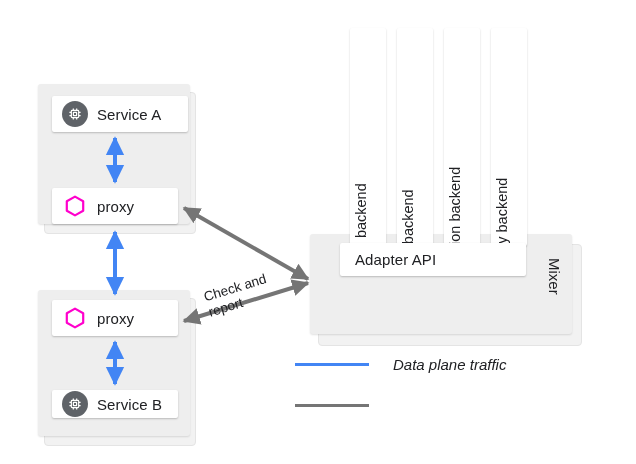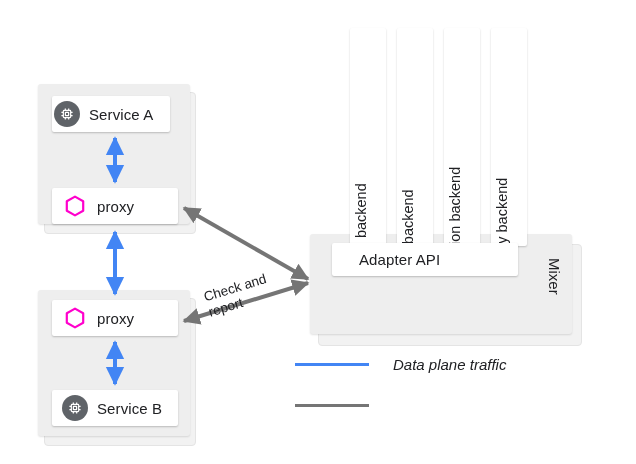--- a/index.html
+++ b/index.html
@@ -141,21 +141,21 @@
 </style>
 </head>
 <body>
 
 <div id="canvas">
 
   <div class="pod-shadow" style="left:44px; top:92px; width:150px; height:140px;"></div>
   <div class="pod-front" style="left:38px; top:84px; width:152px; height:140px;">
   </div>
 
-  <div class="wbox" style="left:52px; top:96px; width:118px; height:36px; padding:0 2px;">
+  <div class="wbox" style="left:52px; top:96px; width:136px; height:36px; padding:0 10px;">
     <span class="chip-icon">
       <svg width="16" height="16" viewBox="0 0 24 24" aria-hidden="true">
         <g fill="none" stroke="#ffffff" stroke-width="1.8">
           <rect x="6.5" y="6.5" width="11" height="11" rx="1.2"></rect>
           <rect x="9.6" y="9.6" width="4.8" height="4.8" rx="0.6"></rect>
           <path d="M9.5 6.5V3.6M14.5 6.5V3.6M9.5 17.5v2.9M14.5 17.5v2.9M6.5 9.5H3.6M6.5 14.5H3.6M17.5 9.5h2.9M17.5 14.5h2.9"></path>
         </g>
       </svg>
     </span>
     <span class="wbox-label">Service A</span>
@@ -176,21 +176,21 @@
 
   <div class="wbox" style="left:52px; top:300px; width:126px; height:36px; padding:0 10px;">
     <span class="hex-icon">
       <svg width="20" height="22" viewBox="0 0 20 22" aria-hidden="true">
         <polygon points="10,1.6 18.2,6.3 18.2,15.7 10,20.4 1.8,15.7 1.8,6.3" fill="none" stroke="#FF00CC" stroke-width="2.2" stroke-linejoin="round"></polygon>
       </svg>
     </span>
     <span class="wbox-label">proxy</span>
   </div>
 
-  <div class="wbox" style="left:52px; top:390px; width:126px; height:36px; padding:0 10px;">
+  <div class="wbox" style="left:52px; top:390px; width:126px; height:28px; padding:0 10px;">
     <span class="chip-icon">
       <svg width="16" height="16" viewBox="0 0 24 24" aria-hidden="true">
         <g fill="none" stroke="#ffffff" stroke-width="1.8">
           <rect x="6.5" y="6.5" width="11" height="11" rx="1.2"></rect>
           <rect x="9.6" y="9.6" width="4.8" height="4.8" rx="0.6"></rect>
           <path d="M9.5 6.5V3.6M14.5 6.5V3.6M9.5 17.5v2.9M14.5 17.5v2.9M6.5 9.5H3.6M6.5 14.5H3.6M17.5 9.5h2.9M17.5 14.5h2.9"></path>
         </g>
       </svg>
     </span>
     <span class="wbox-label">Service B</span>
@@ -207,21 +207,21 @@
   <div class="backend-col" style="left:397px; top:28px; width:36px; height:218px;">
     <span class="vlabel">Quota backend</span>
   </div>
   <div class="backend-col" style="left:444px; top:28px; width:36px; height:218px;">
     <span class="vlabel">Authorization backend</span>
   </div>
   <div class="backend-col" style="left:491px; top:28px; width:36px; height:218px;">
     <span class="vlabel">Telemetry backend</span>
   </div>
 
-  <div class="wbox" style="left:332px; top:243px; width:186px; height:33px; padding:0 27px;">
+  <div class="wbox" style="left:340px; top:243px; width:186px; height:33px; padding:0 15px;">
     <span class="wbox-label">Adapter API</span>
   </div>
 
   <svg class="overlay" viewBox="0 0 636 464" xmlns="http://www.w3.org/2000/svg">
     <defs>
       <marker id="blue-head" viewBox="0 0 10 10" refX="8.2" refY="5" markerWidth="5.2" markerHeight="5.2" orient="auto-start-reverse">
         <path d="M0,0.6 L9,5 L0,9.4 z" fill="#4285F4"></path>
       </marker>
       <marker id="blue-tail" viewBox="0 0 10 10" refX="8.2" refY="5" markerWidth="5.2" markerHeight="5.2" orient="auto-start-reverse">
         <path d="M0,0.6 L9,5 L0,9.4 z" fill="#4285F4"></path>

